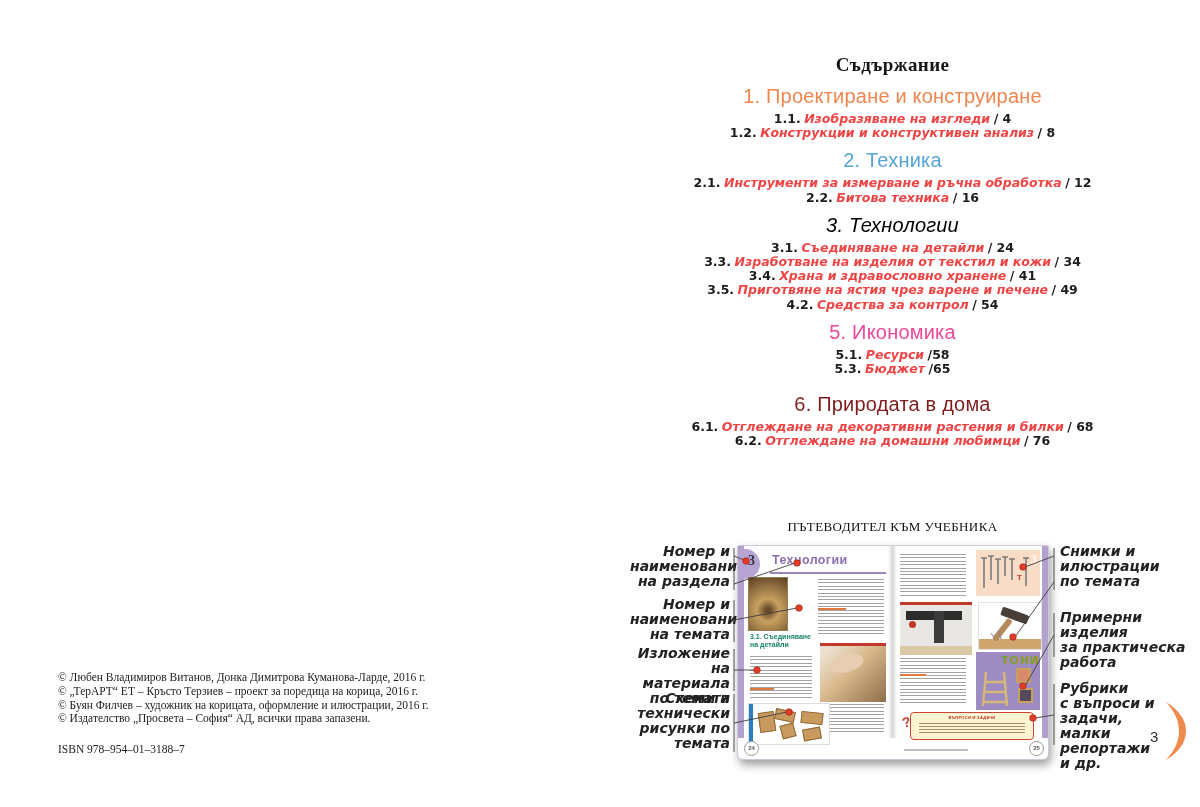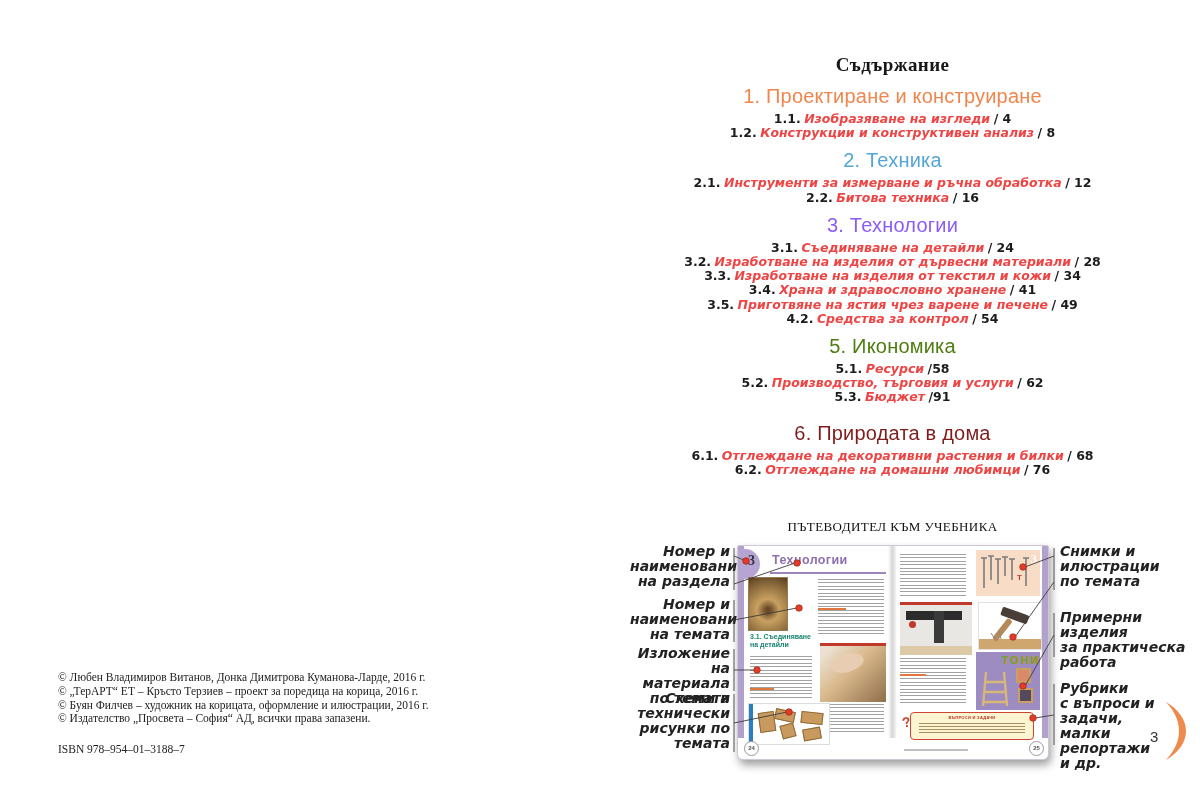--- a/index.html
+++ b/index.html
@@ -76,37 +76,35 @@
     <div class="entry"><span class="en">1.2.</span> <span class="et">Конструкции и конструктивен анализ</span> <span class="ep">/ 8</span></div>
   </div>
 
   <div>
     <div class="sec-head" style="color: rgb(85, 165, 216);">2. Техника</div>
     <div class="entry"><span class="en">2.1.</span> <span class="et">Инструменти за измерване и ръчна обработка</span> <span class="ep">/ 12</span></div>
     <div class="entry"><span class="en">2.2.</span> <span class="et">Битова техника</span> <span class="ep">/ 16</span></div>
   </div>
 
   <div>
-    <div class="sec-head" style="color: #8b5cf6;">3. Технологии</div>
+    <div class="sec-head" style="color: #000000; font-style: italic;">3. Технологии</div>
     <div class="entry"><span class="en">3.1.</span> <span class="et">Съединяване на детайли</span> <span class="ep">/ 24</span></div>
-    <div class="entry"><span class="en">3.2.</span> <span class="et">Изработване на изделия от дървесни материали</span> <span class="ep">/ 28</span></div>
     <div class="entry"><span class="en">3.3.</span> <span class="et">Изработване на изделия от текстил и кожи</span> <span class="ep">/ 34</span></div>
     <div class="entry"><span class="en">3.4.</span> <span class="et">Храна и здравословно хранене</span> <span class="ep">/ 41</span></div>
     <div class="entry"><span class="en">3.5.</span> <span class="et">Приготвяне на ястия чрез варене и печене</span> <span class="ep">/ 49</span></div>
   </div>
 
   <div>
     <div class="entry"><span class="en">4.2.</span> <span class="et">Средства за контрол</span> <span class="ep">/ 54</span></div>
   </div>
 
   <div>
-    <div class="sec-head" style="color: #4d7c0f;">5. Икономика</div>
+    <div class="sec-head" style="color: #ec4899;">5. Икономика</div>
     <div class="entry"><span class="en">5.1.</span> <span class="et">Ресурси</span> <span class="ep">/58</span></div>
-    <div class="entry"><span class="en">5.2.</span> <span class="et">Производство, търговия и услуги</span> <span class="ep">/ 62</span></div>
-    <div class="entry"><span class="en">5.3.</span> <span class="et">Бюджет</span> <span class="ep">/91</span></div>
+    <div class="entry"><span class="en">5.3.</span> <span class="et">Бюджет</span> <span class="ep">/65</span></div>
   </div>
 
   <div>
     <div class="sec-head" style="color: #7f1d1d; margin-top: 17px;">6. Природата в дома</div>
     <div class="entry"><span class="en">6.1.</span> <span class="et">Отглеждане на декоративни растения и билки</span> <span class="ep">/ 68</span></div>
     <div class="entry"><span class="en">6.2.</span> <span class="et">Отглеждане на домашни любимци</span> <span class="ep">/ 76</span></div>
   </div>
 </div>
 
 <div class="guide-title">ПЪТЕВОДИТЕЛ КЪМ УЧЕБНИКА</div>

